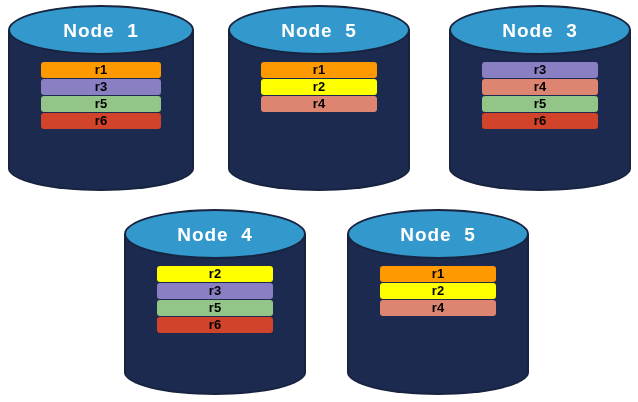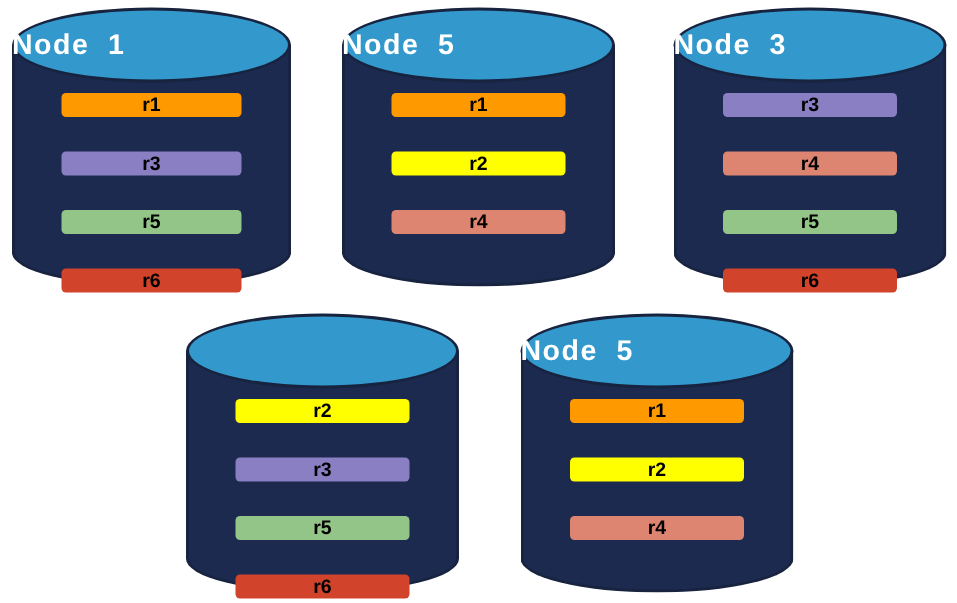--- a/index.html
+++ b/index.html
@@ -55,21 +55,21 @@
     z-index: 3;
   }
 
   .node-title {
     position: absolute;
     left: 0;
     top: 0;
     width: 100%;
     height: 50px;
     line-height: 52px;
-    text-align: left;
+    text-align: center;
     color: #ffffff;
     font-size: 19px;
     font-weight: bold;
     letter-spacing: 1px;
     z-index: 4;
     white-space: pre;
   }
 
   .bars {
     position: absolute;
@@ -77,21 +77,21 @@
     top: 57px;
     width: 100%;
     z-index: 5;
     box-sizing: border-box;
     padding: 0 33px;
   }
 
   .bar {
     height: 16px;
     line-height: 16px;
-    margin-bottom: 23px;
+    margin-bottom: 1px;
     border-radius: 3px;
     text-align: center;
     font-size: 13px;
     font-weight: bold;
     color: #000000;
     box-sizing: border-box;
   }
 </style>
 </head>
 <body>
@@ -125,20 +125,21 @@
       <div class="bars">
         <div class="bar" style="background: rgb(139, 127, 196);">r3</div>
         <div class="bar" style="background: rgb(221, 133, 112);">r4</div>
         <div class="bar" style="background: rgb(146, 197, 135);">r5</div>
         <div class="bar" style="background: rgb(209, 67, 42);">r6</div>
       </div>
     </div>
     <div class="node" style="left: 124px; top: 209px; width: 182px; height: 186px;">
       <div class="cyl-body"></div>
       <div class="cyl-top"></div>
+      <div class="node-title">Node  4</div>
       <div class="bars">
         <div class="bar" style="background: rgb(255, 255, 0);">r2</div>
         <div class="bar" style="background: rgb(139, 127, 196);">r3</div>
         <div class="bar" style="background: rgb(146, 197, 135);">r5</div>
         <div class="bar" style="background: rgb(209, 67, 42);">r6</div>
       </div>
     </div>
     <div class="node" style="left: 347px; top: 209px; width: 182px; height: 186px; text-decoration: underline;">
       <div class="cyl-body"></div>
       <div class="cyl-top"></div>

